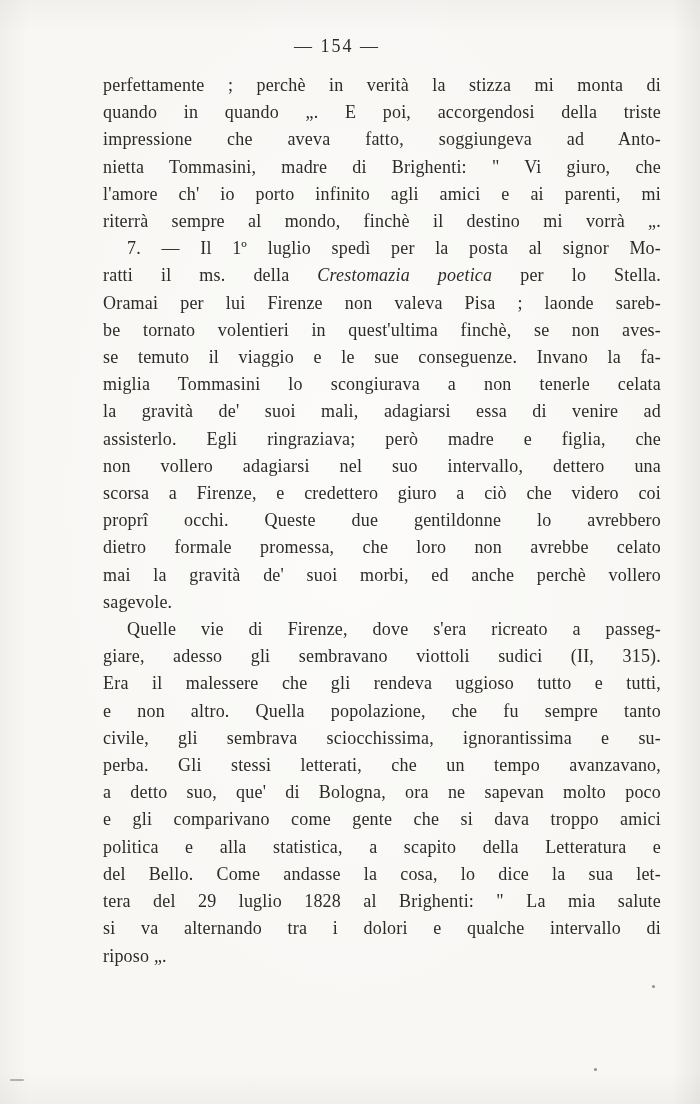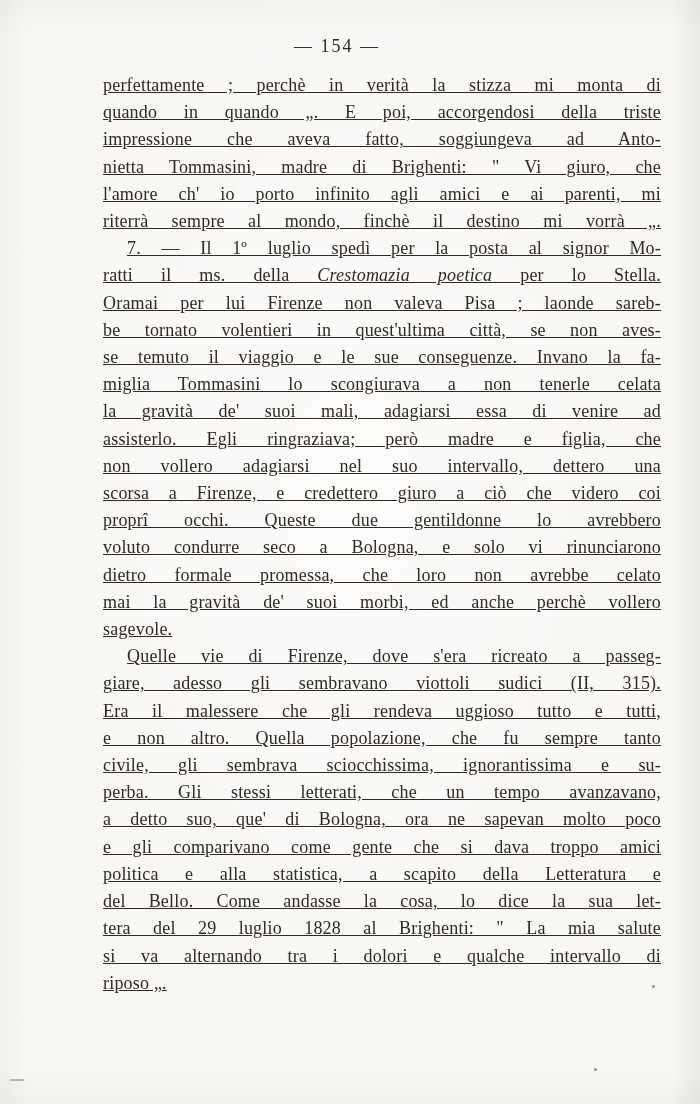--- a/index.html
+++ b/index.html
@@ -33,21 +33,20 @@
     color: #2e2a27;
   }
   .text-block {
     position: absolute;
     top: 72px;
     left: 103px;
     width: 558px;
     font-size: 18px;
     line-height: 27.2px;
     letter-spacing: 0.2px;
-    text-decoration: underline;
   }
   .paragraph { margin: 0; }
   .line {
     text-align: justify;
     text-align-last: justify;
     min-height: 27.2px;
   }
   .line.line-last {
     text-align-last: left;
   }
@@ -79,29 +78,28 @@
         <div class="line">quando in quando „.  E poi, accorgendosi della triste</div>
         <div class="line">impressione che aveva fatto, soggiungeva ad Anto-</div>
         <div class="line">nietta Tommasini, madre di Brighenti: " Vi giuro, che</div>
         <div class="line">l'amore ch' io porto infinito agli amici e ai parenti, mi</div>
         <div class="line">riterrà sempre al mondo, finchè il destino mi vorrà „.</div>
       </div>
       <div class="paragraph indent">
         <div class="line">7. — Il 1º luglio spedì per la posta al signor Mo-</div>
         <div class="line">ratti il ms. della <i>Crestomazia poetica</i> per lo Stella.</div>
         <div class="line">Oramai per lui Firenze non valeva Pisa ; laonde sareb-</div>
-        <div class="line">be tornato volentieri in quest'ultima città, se non aves-</div>
+        <div class="line">be tornato volentieri in quest'ultima finchè, se non aves-</div>
         <div class="line">se temuto il viaggio e le sue conseguenze.  Invano la fa-</div>
         <div class="line">miglia Tommasini lo scongiurava a non tenerle celata</div>
         <div class="line">la gravità de' suoi mali, adagiarsi essa di venire ad</div>
         <div class="line">assisterlo.  Egli ringraziava; però madre e figlia, che</div>
         <div class="line">non vollero adagiarsi nel suo intervallo, dettero una</div>
         <div class="line">scorsa a Firenze, e credettero giuro a ciò che videro coi</div>
         <div class="line">proprî occhi.  Queste due gentildonne lo avrebbero</div>
-        <div class="line">voluto condurre seco a Bologna, e solo vi rinunciarono</div>
         <div class="line">dietro formale promessa, che loro non avrebbe celato</div>
         <div class="line">mai la gravità de' suoi morbi, ed anche perchè vollero</div>
         <div class="line line-last">sagevole.</div>
       </div>
       <div class="paragraph indent">
         <div class="line">Quelle vie di Firenze, dove s'era ricreato a passeg-</div>
         <div class="line">giare, adesso gli sembravano viottoli sudici (II, 315).</div>
         <div class="line">Era il malessere che gli rendeva uggioso tutto e tutti,</div>
         <div class="line">e non altro.  Quella popolazione, che fu sempre tanto</div>
         <div class="line">civile, gli sembrava sciocchissima, ignorantissima e su-</div>

